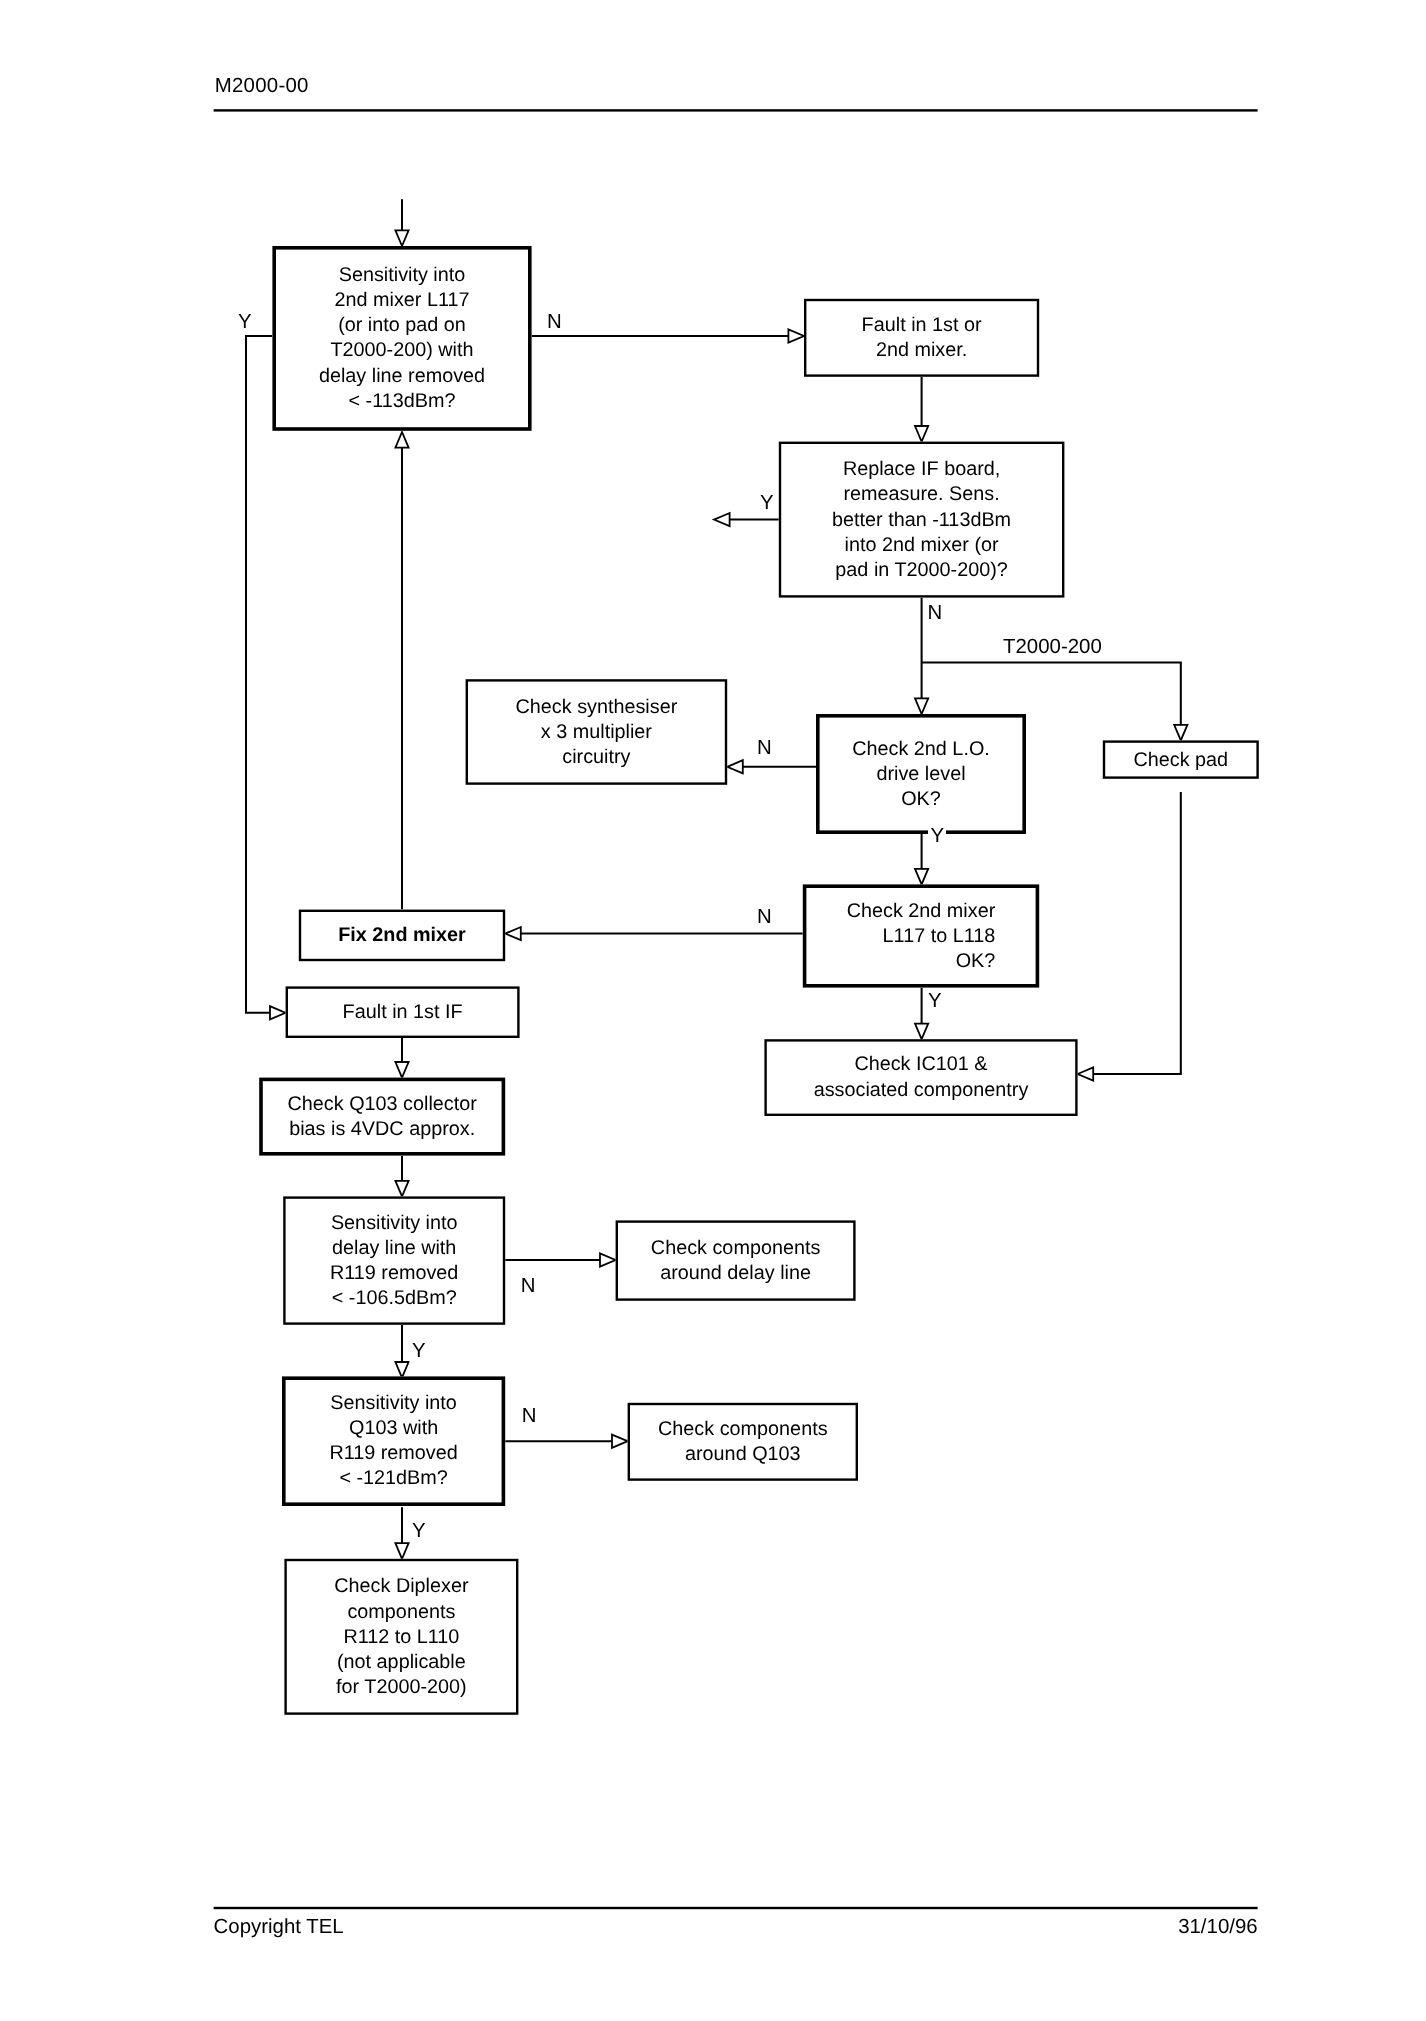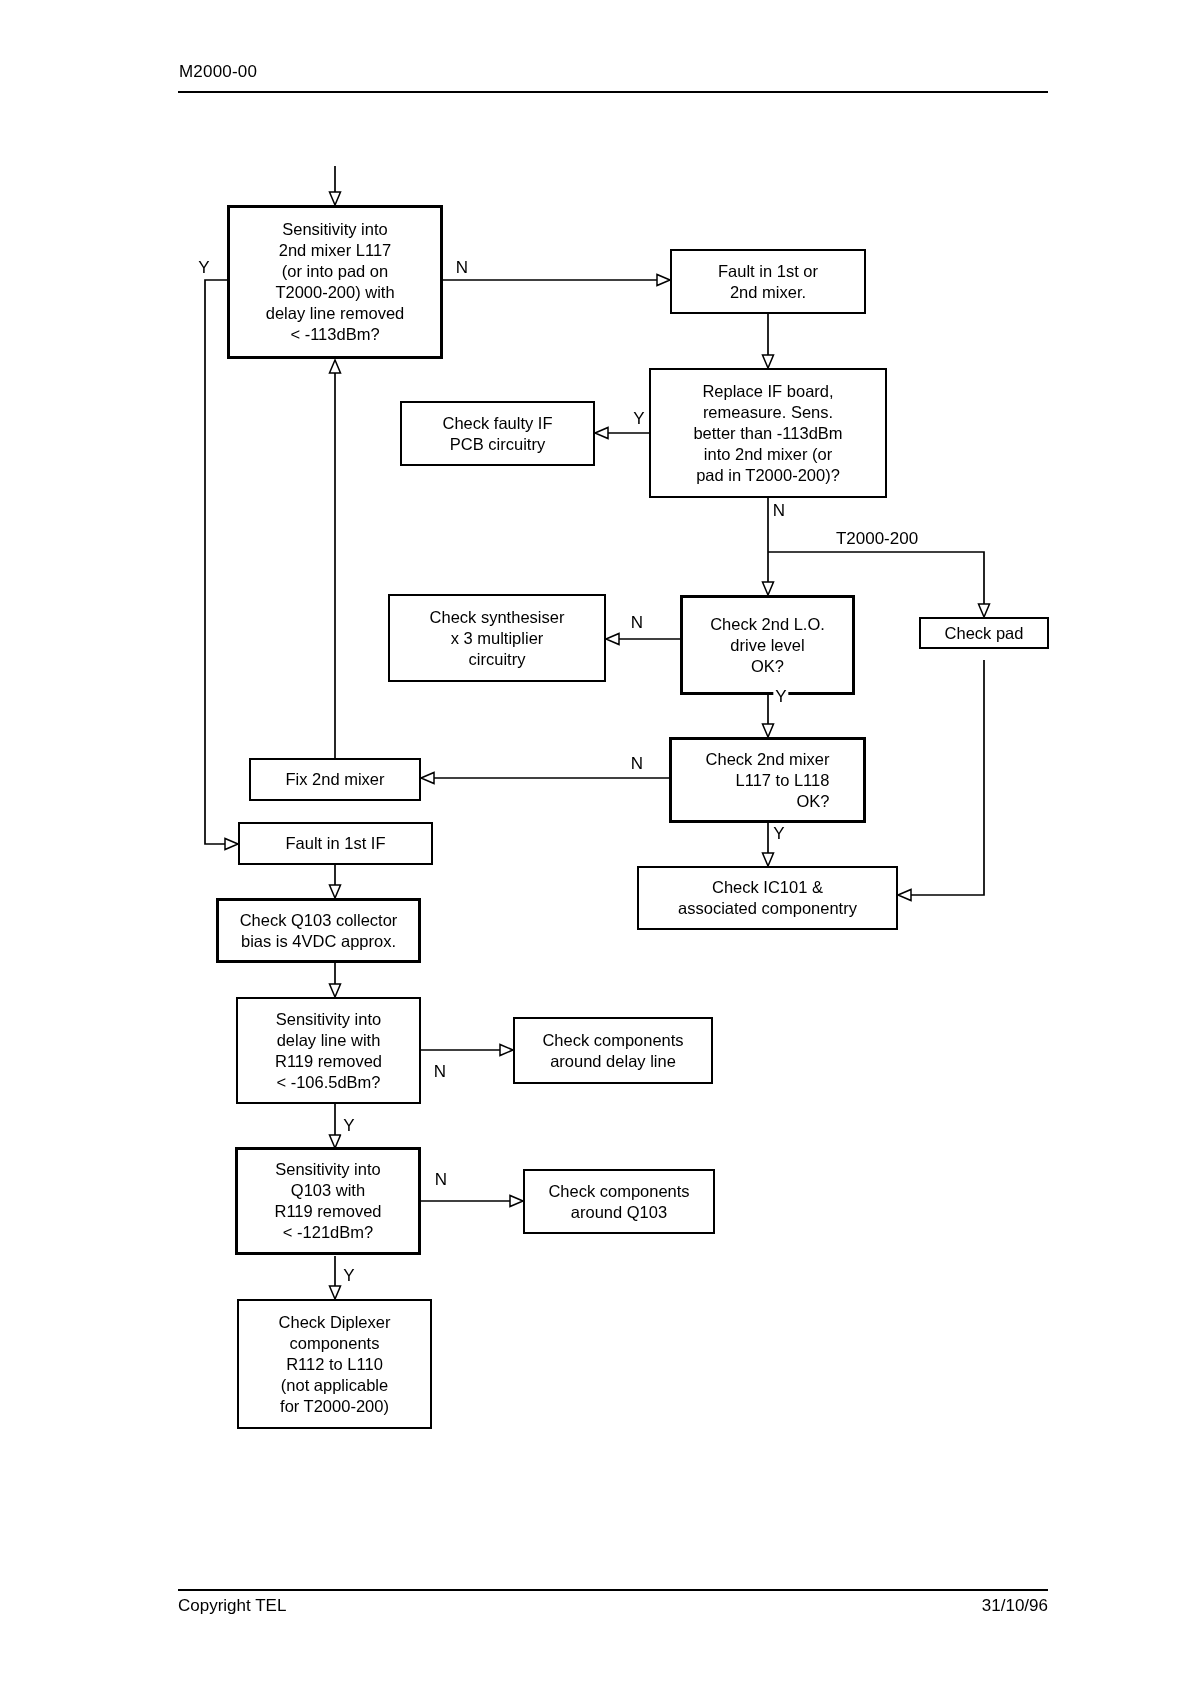--- a/index.html
+++ b/index.html
@@ -189,38 +189,36 @@
 
   <div class="fbox" style="left:670px;top:249px;width:196px;height:65px;">Fault in 1st or
 2nd mixer.</div>
 
   <div class="fbox" style="left:649px;top:368px;width:238px;height:130px;">Replace IF board,
 remeasure.  Sens.
 better than -113dBm
 into 2nd mixer (or
 pad in T2000-200)?</div>
 
-  <div class="fbox" style="left:400px;top:401px;width:195px;height:65px;">Check faulty IF
-PCB circuitry</div>
-
-  <div class="fbox" style="left:388px;top:594px;width:218px;height:88px;">Check synthesiser
+
+  <div class="fbox" style="left:388px;top:566px;width:218px;height:88px;">Check synthesiser
 x 3 multiplier
 circuitry</div>
 
   <div class="fbox thick" style="left:680px;top:595px;width:175px;height:100px;">Check 2nd L.O.
 drive level
 OK?</div>
 
   <div class="fbox" style="left:919px;top:617px;width:130px;height:27px;">Check pad</div>
 
   <div class="fbox thick" style="left:669px;top:737px;width:197px;height:86px;text-align:right;">Check 2nd mixer
 L117 to L118
 OK?</div>
 
-  <div class="fbox" style="left:249px;top:758px;width:172px;height:43px;">Fix 2nd mixer</div>
+  <div class="fbox" style="left:249px;top:758px;width:172px;height:43px;font-weight:bold;">Fix 2nd mixer</div>
 
   <div class="fbox" style="left:238px;top:822px;width:195px;height:43px;">Fault in 1st IF</div>
 
   <div class="fbox thick" style="left:216px;top:898px;width:205px;height:65px;">Check Q103 collector
 bias is 4VDC approx.</div>
 
   <div class="fbox" style="left:637px;top:866px;width:261px;height:64px;">Check IC101 &amp;
 associated componentry</div>
 
   <div class="fbox" style="left:236px;top:997px;width:185px;height:107px;">Sensitivity into

